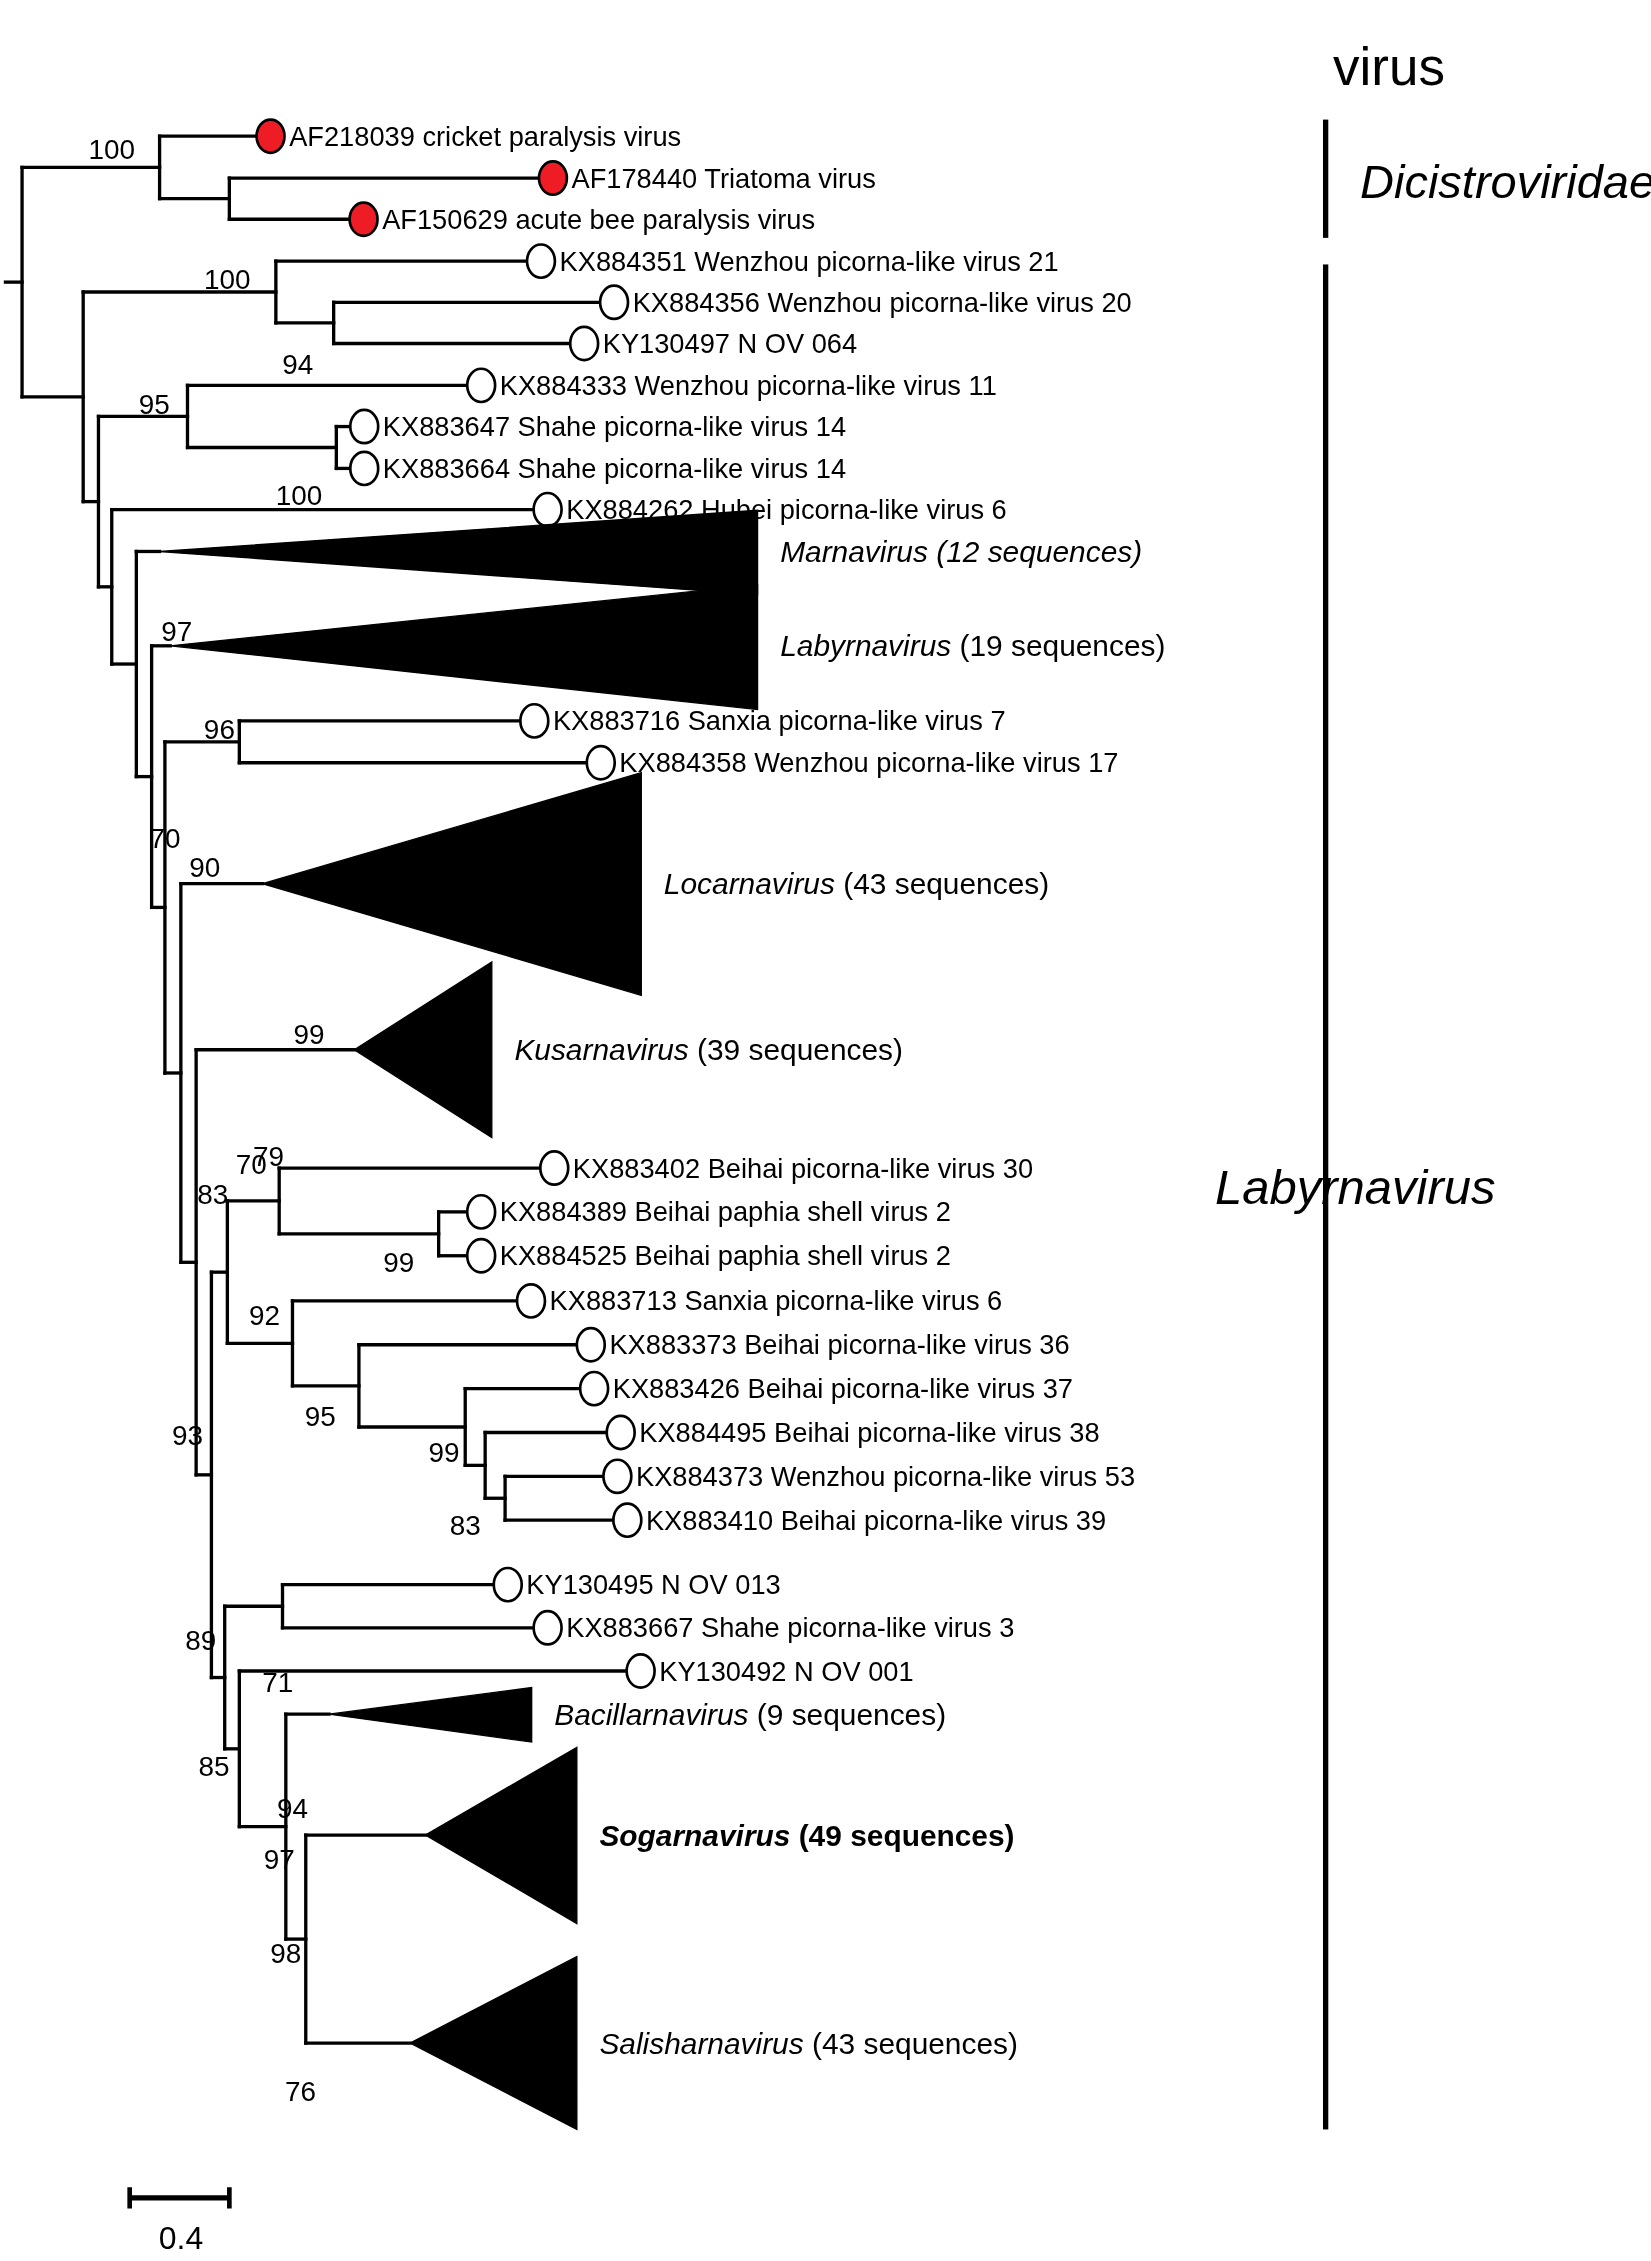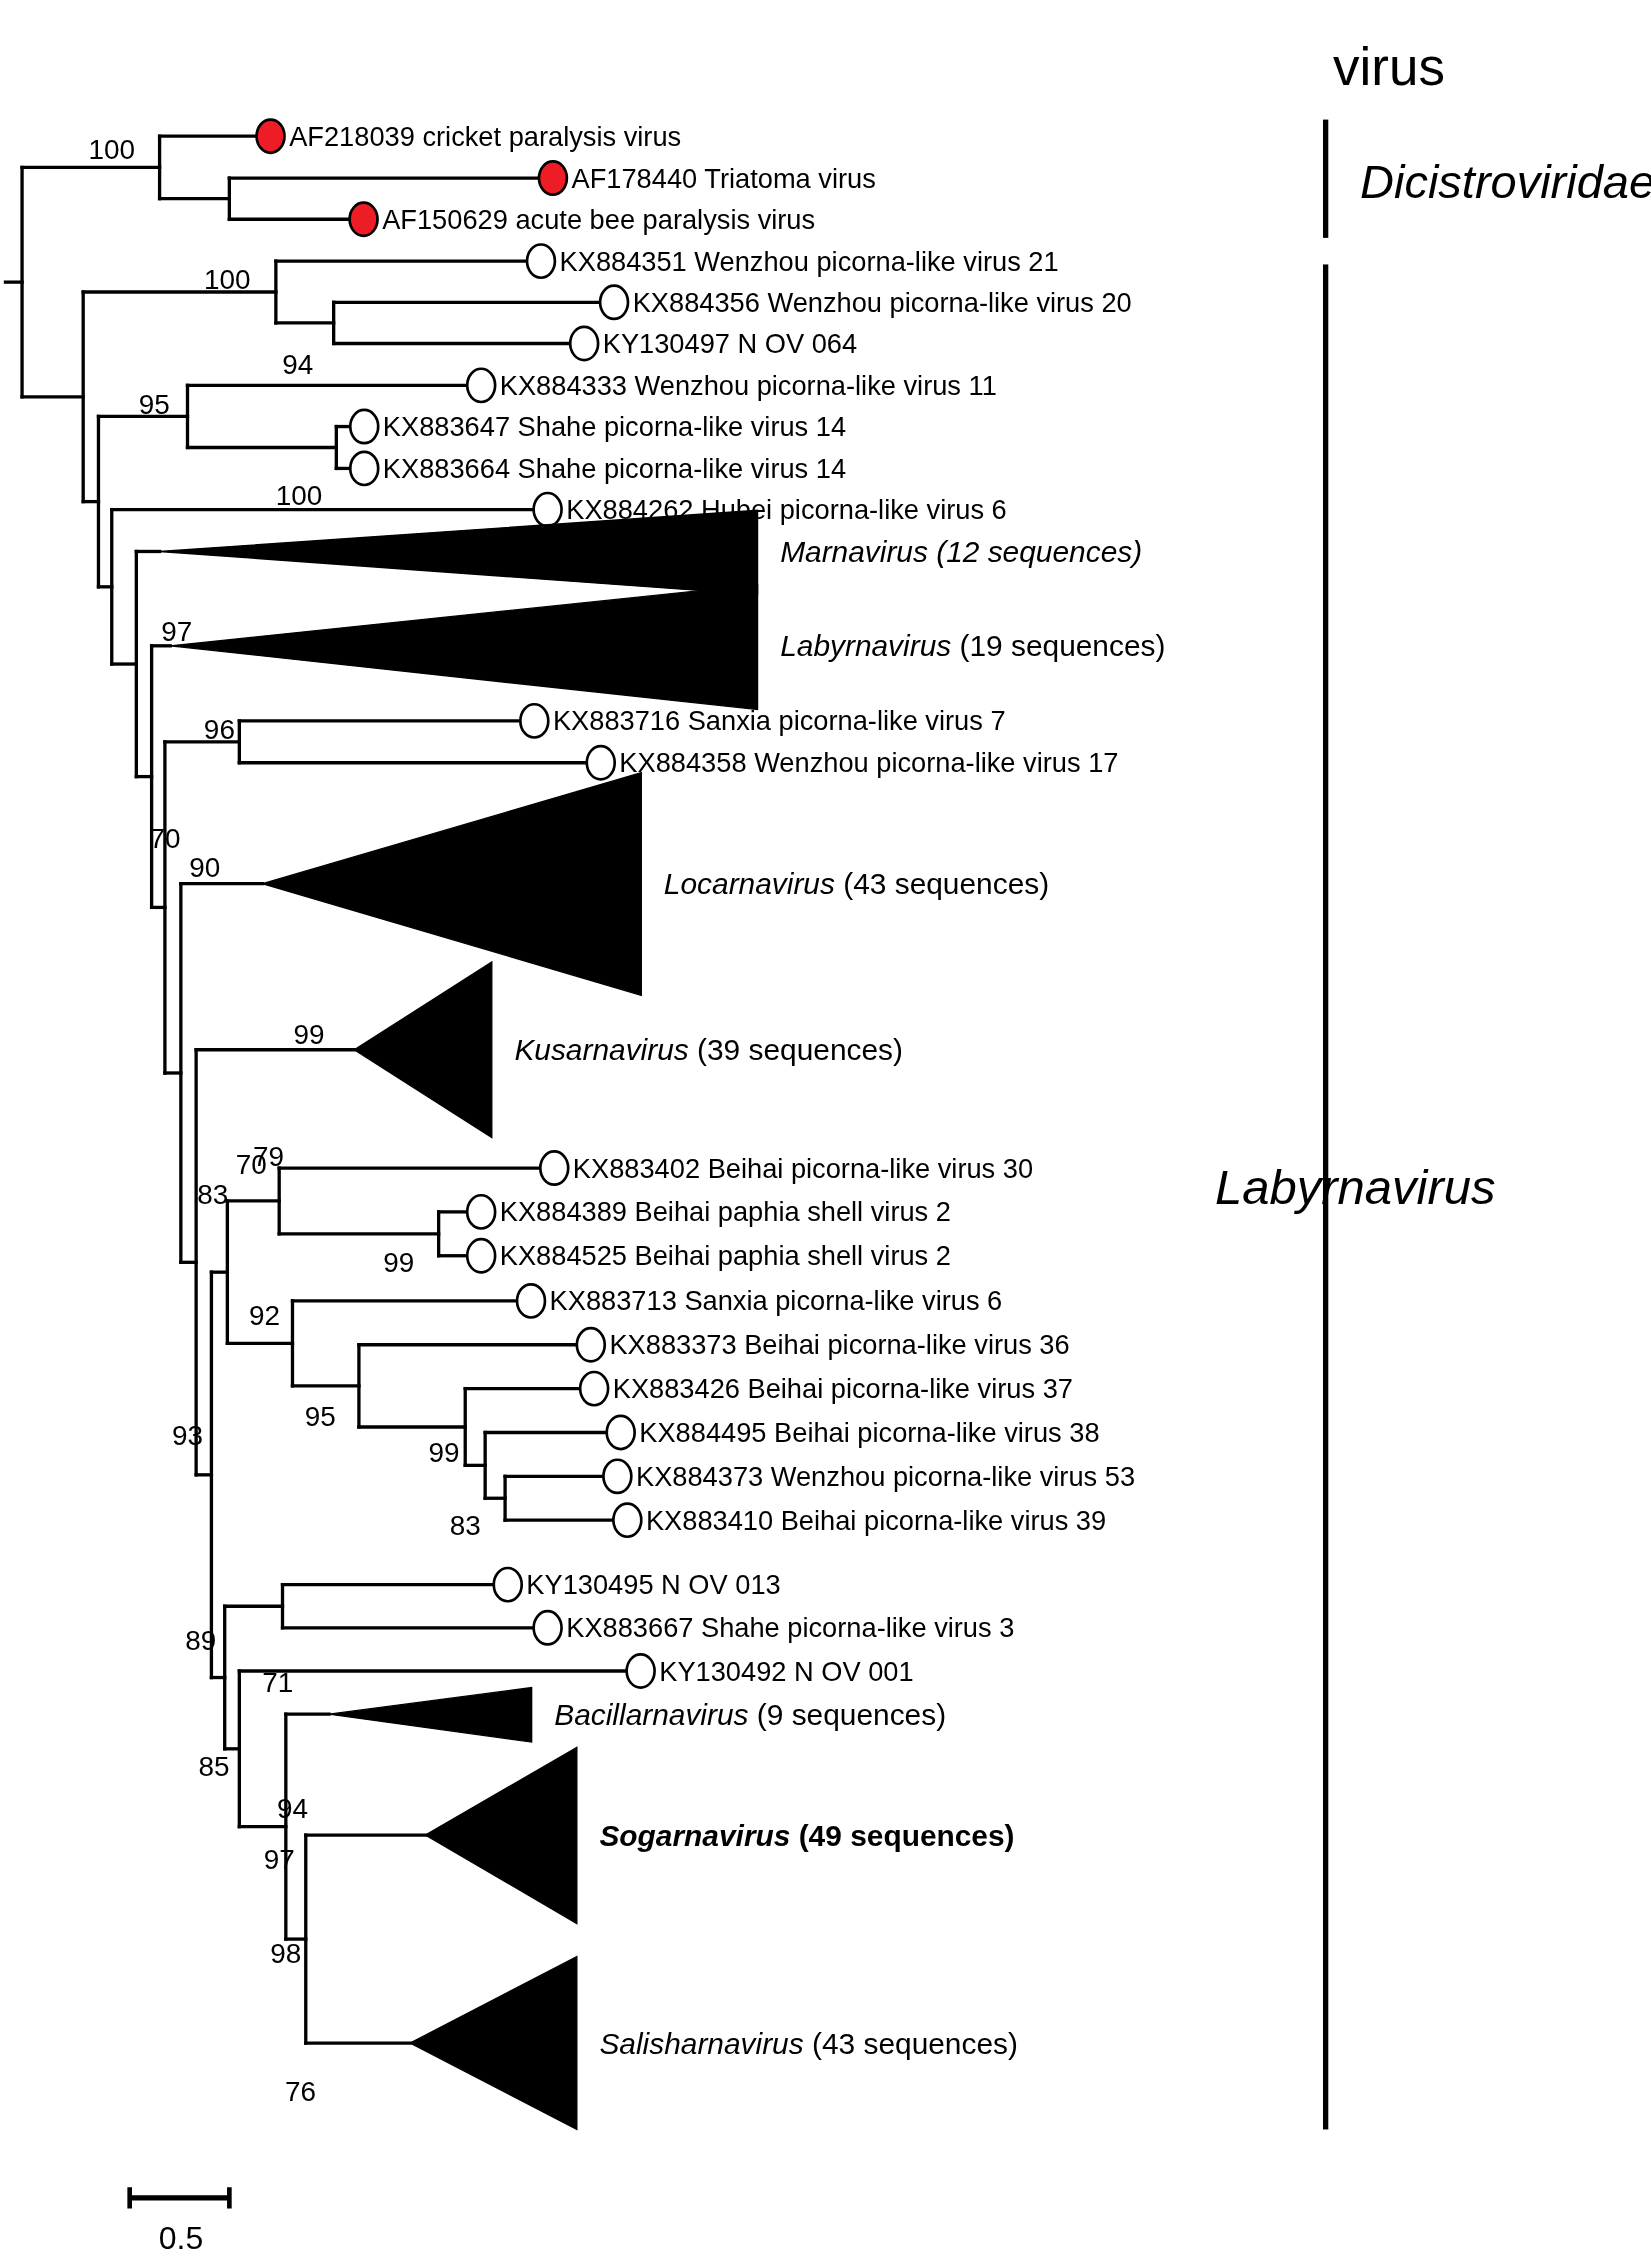--- a/index.html
+++ b/index.html
@@ -201,15 +201,15 @@
       <text x="452" y="3148" dy="0.35em" text-anchor="middle" font-size="42" fill="#000">76</text>
       <rect x="1991" y="180" width="8" height="178" fill="#000"></rect>
       <rect x="1991" y="398" width="8" height="2807" fill="#000"></rect>
       <line x1="195" y1="3308" x2="345" y2="3308" stroke="#000" stroke-width="8"></line>
       <line x1="195" y1="3292" x2="195" y2="3324" stroke="#000" stroke-width="7"></line>
       <line x1="345" y1="3292" x2="345" y2="3324" stroke="#000" stroke-width="7"></line>
     </svg>
   <div class="fig-title">virus</div>
   <div class="fam-label" id="fam-dic">Dicistroviridae</div>
   <div class="fam-label" id="fam-mar">Labyrnavirus</div>
-  <div class="scale-label">0.5</div>
+  <div class="scale-label">0.4</div>
 </div>
 
 
 </body></html>

